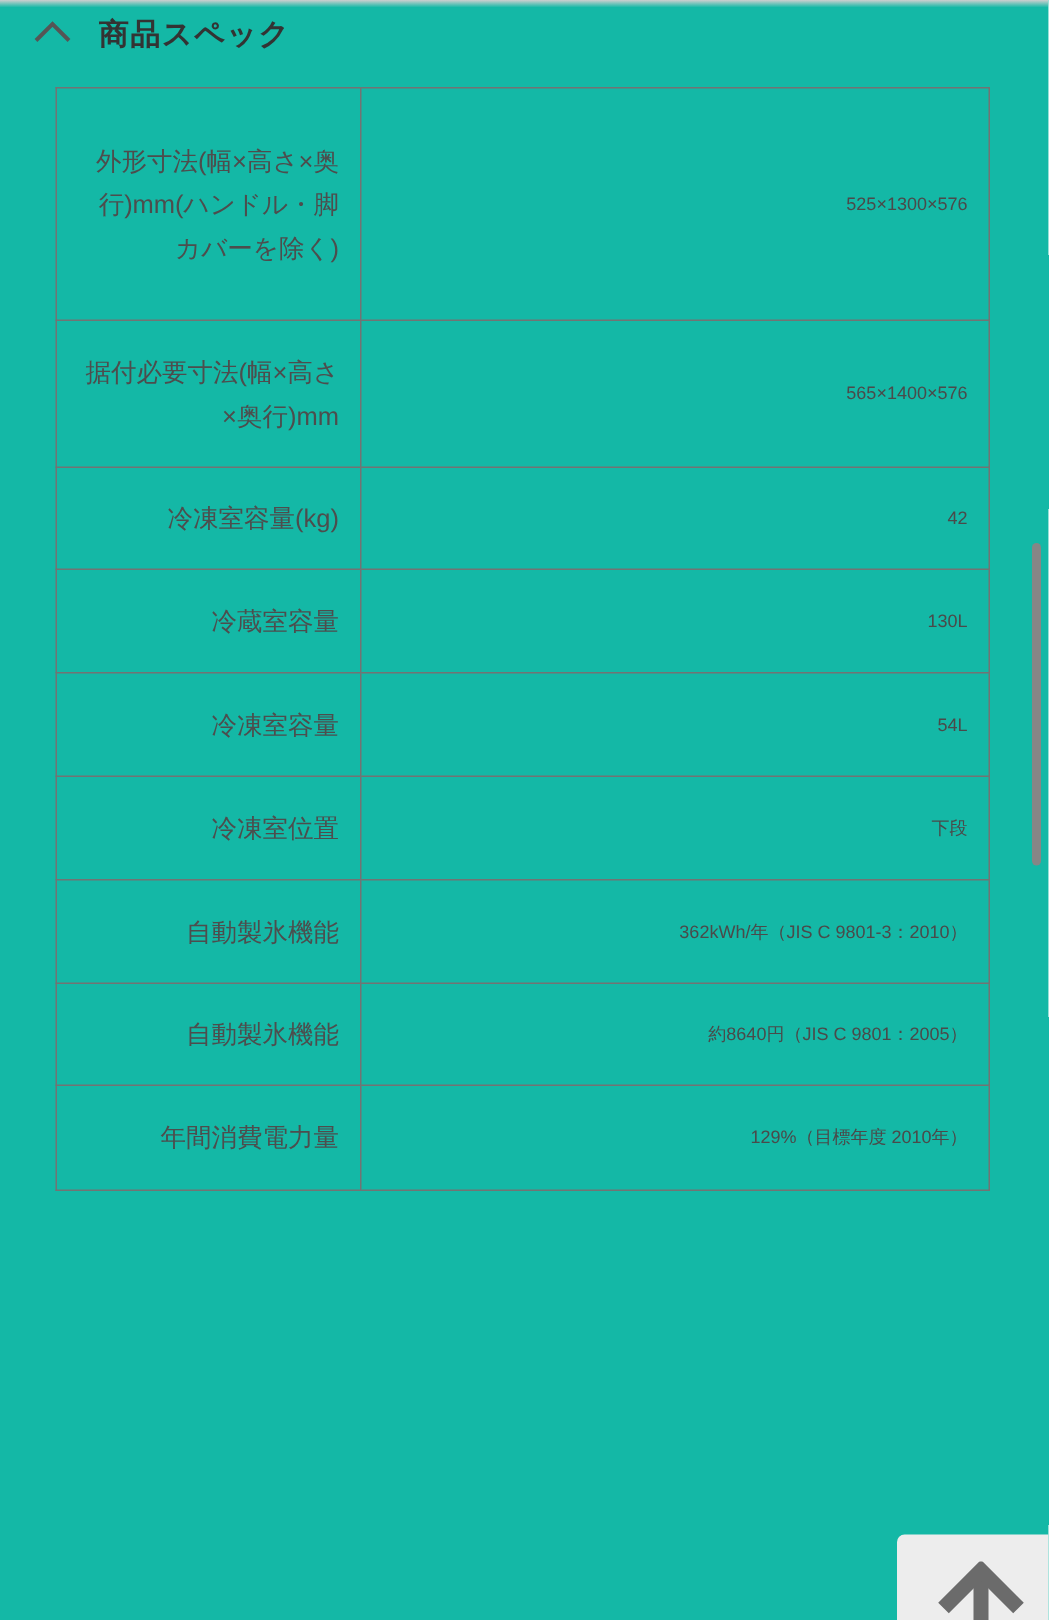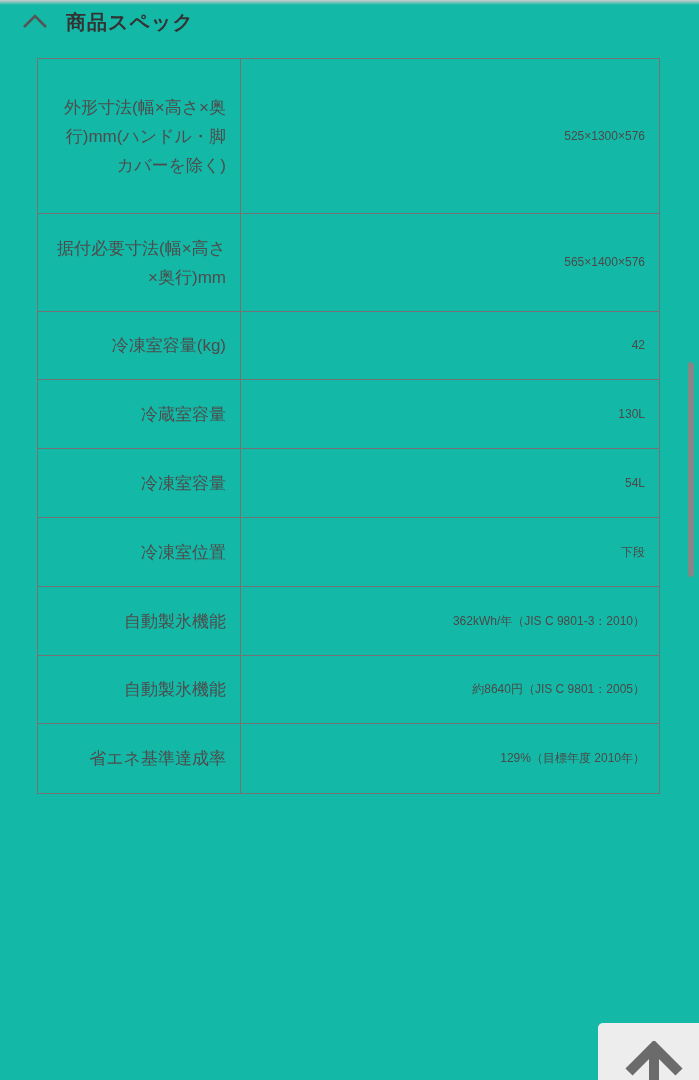--- a/index.html
+++ b/index.html
@@ -167,21 +167,21 @@
       <th>自動製氷機能</th>
       <td>362kWh/年（JIS C 9801-3：2010）</td>
     </tr>
 
     <tr>
       <th>自動製氷機能</th>
       <td>約8640円（JIS C 9801：2005）</td>
     </tr>
 
     <tr>
-      <th>省エネ基準達成率</th>
+      <th>年間消費電力量</th>
       <td>129%（目標年度 2010年）</td>
     </tr>
   </tbody>
   </table>
 
   <div class="scrollbar-track">
     <div class="scrollbar-thumb"></div>
   </div>
 
   <button class="scroll-top">

